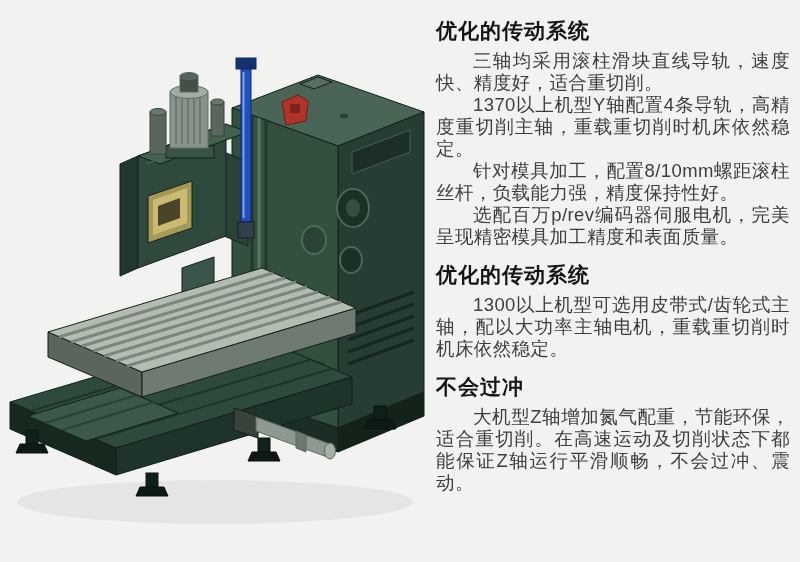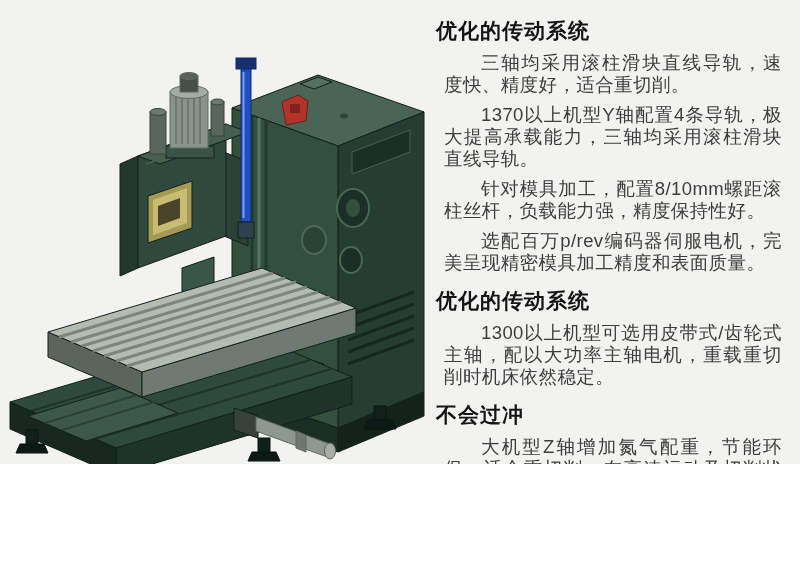--- a/index.html
+++ b/index.html
@@ -1,30 +1,30 @@
 <!DOCTYPE html>
 <html><head>
 <meta charset="utf-8">
 <style>
   html,body{margin:0;padding:0;}
   .page{
-    position:relative;width:800px;height:464px;overflow:hidden;
+    position:relative;width:800px;height:562px;overflow:hidden;
     background:#f2f2f0;
     font-family:"Liberation Sans","DejaVu Sans",sans-serif;
   }
   .illustration{position:absolute;left:0;top:0;width:448px;height:562px;}
   .illustration svg{display:block;width:448px;height:562px;}
   .content{position:absolute;left:436px;top:18px;width:354px;}
   .feature{margin:0 0 14px 0;}
   .feature-title{
     font-size:21px;line-height:26px;font-weight:bold;color:#141414;
     margin:0 0 6px 0;letter-spacing:1px;
   }
   .body-text{
-    font-size:18.5px;line-height:22px;margin:8px;color:#3d3d3d;
+    font-size:18.5px;line-height:22px;margin:0;color:#3d3d3d;
     text-indent:2em;letter-spacing:0.4px;text-align:justify;
   }
 </style>
 </head>
 <body>
 
 <div class="page">
 
   <div class="illustration">
     <svg viewBox="0 0 448 562" xmlns="http://www.w3.org/2000/svg">
@@ -164,21 +164,21 @@
       </g>
 
     </svg>
   </div>
 
   <div class="content">
 
     <section class="feature">
       <h2 class="feature-title">优化的传动系统</h2>
       <p class="body-text">三轴均采用滚柱滑块直线导轨，速度快、精度好，适合重切削。</p>
-      <p class="body-text">1370以上机型Y轴配置4条导轨，极大提高承载能力，三轴均采用滚柱滑块直线导轨。</p>
+      <p class="body-text">1370以上机型Y轴配置4条导轨，高精度重切削主轴，重载重切削时机床依然稳定。</p>
       <p class="body-text">针对模具加工，配置8/10mm螺距滚柱丝杆，负载能力强，精度保持性好。</p>
       <p class="body-text">选配百万p/rev编码器伺服电机，完美呈现精密模具加工精度和表面质量。</p>
     </section>
 
     <section class="feature">
       <h2 class="feature-title">优化的传动系统</h2>
       <p class="body-text">1300以上机型可选用皮带式/齿轮式主轴，配以大功率主轴电机，重载重切削时机床依然稳定。</p>
     </section>
 
     <section class="feature">

